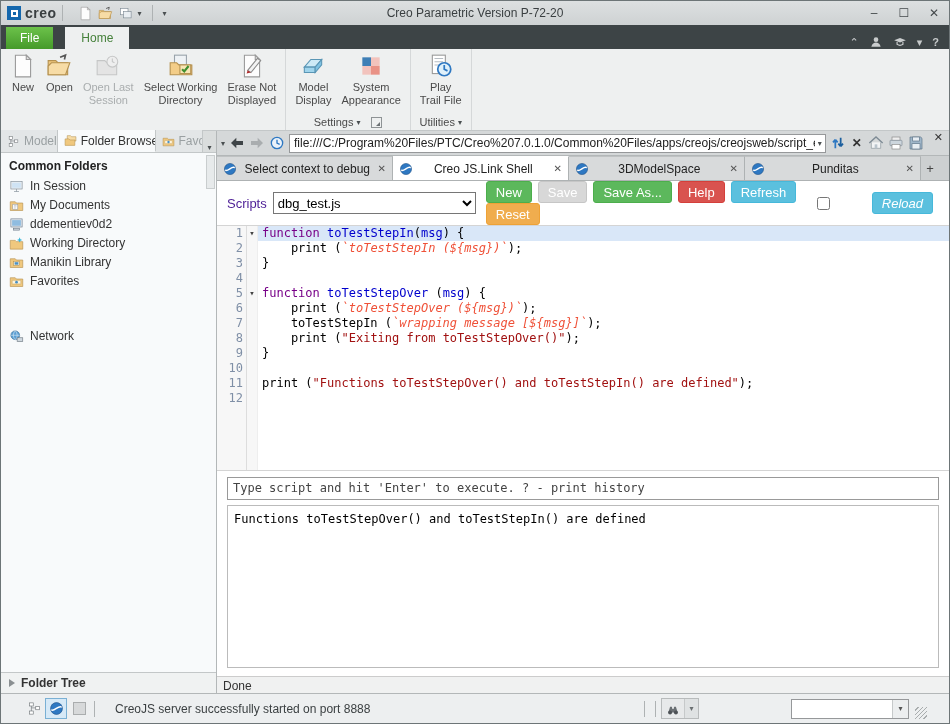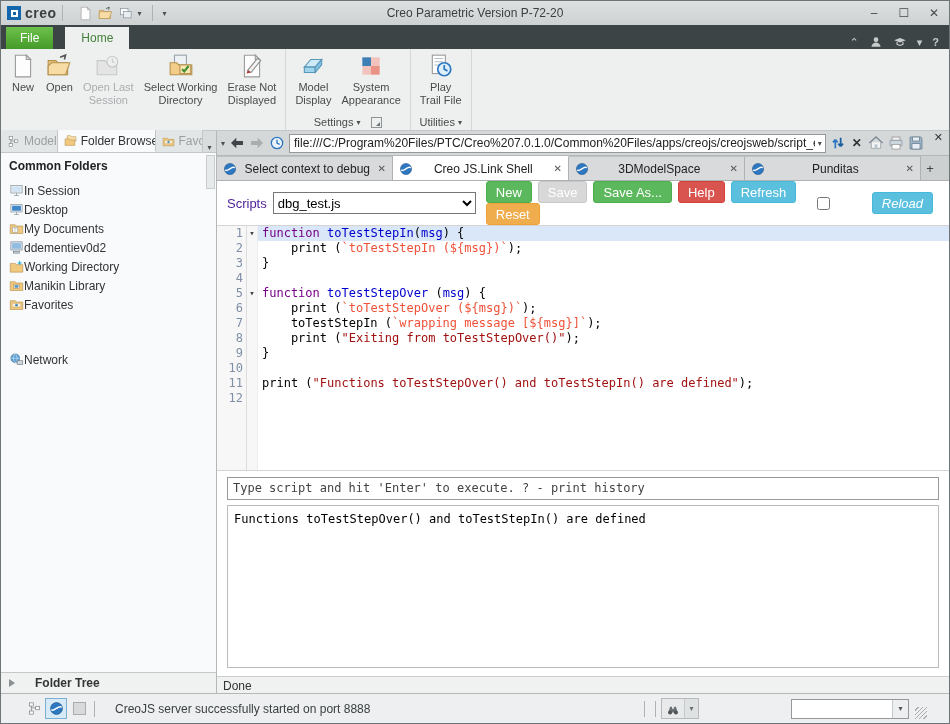--- a/index.html
+++ b/index.html
@@ -47,24 +47,24 @@
   
   .sidebar { width:216px; flex:0 0 216px; display:flex; flex-direction:column; border-right:1px solid #b3b7b8; background:#f8fafb; }
   .side-tabs { height:22px; flex:0 0 22px; display:flex; background:#dadddd; border-bottom:1px solid #c3c7c8; align-items:flex-end; }
   .side-tab { height:22px; display:flex; align-items:center; gap:4px; padding:0 6px; font-size:12px; border-right:1px solid #c3c7c8; overflow:hidden; white-space:nowrap; cursor:pointer; background:#e3e6e7; color:#9aa0a2; }
   .side-tab .icon { width:13px; height:13px; flex:0 0 13px; }
   .side-tab.active { background:#f8fafb; color:#333; border-bottom:1px solid #f8fafb; }
   .side-tab-overflow { margin-left:auto; width:14px; text-align:center; font-size:8px; color:#4a4f51; cursor:pointer; }
   .side-body { flex:1; position:relative; padding:6px 0 0 8px; overflow:hidden; }
   .side-scroll { position:absolute; top:2px; right:1px; width:9px; height:34px; background:#e7eaeb; border:1px solid #c9cdce; cursor:pointer; }
   .side-heading { font-weight:bold; font-size:12px; color:#222; margin-bottom:6px; }
-  .side-item { display:flex; align-items:flex-end; gap:0; height:19px; font-size:12px; color:#333; cursor:pointer; }
+  .side-item { display:flex; align-items:flex-start; gap:6px; height:19px; font-size:12px; color:#333; cursor:pointer; }
   .side-item .icon { width:15px; height:15px; flex:0 0 15px; }
   .side-item.gap { margin-top:36px; }
-  .folder-tree-bar { flex:0 0 21px; border-top:1px solid #c3c7c8; background:#f0f2f2; display:flex; align-items:center; gap:20px; padding-left:8px; font-weight:bold; font-size:12px; color:#333; cursor:pointer; }
+  .folder-tree-bar { flex:0 0 21px; border-top:1px solid #c3c7c8; background:#f0f2f2; display:flex; align-items:center; gap:6px; padding-left:8px; font-weight:bold; font-size:12px; color:#333; cursor:pointer; }
   .tri-right { width:0; height:0; border-top:4px solid transparent; border-bottom:4px solid transparent; border-left:6px solid #8a8f91; }
 
   
   .browser { flex:1; display:flex; flex-direction:column; min-width:0; background:#fff; }
   .navbar { height:25px; flex:0 0 25px; background:#d5d8d9; border-bottom:1px solid #b3b7b8; display:flex; align-items:center; gap:4px; padding:0 4px; }
   .navbar .icon { width:16px; height:16px; cursor:pointer; }
   .addr { flex:1; height:19px; background:#fff; border:1px solid #96989a; display:flex; align-items:center; padding-left:4px; }
   .addr input { flex:1; border:none; outline:none; font-size:12px; color:#222; font-family:"Liberation Sans",sans-serif; background:transparent; }
   .addr .drop { padding:0 3px; cursor:pointer; }
   .nav-x { font-size:12px; font-weight:bold; color:#333; cursor:pointer; padding:0 2px; }
@@ -96,21 +96,21 @@
   .ed-line { display:flex; height:15px; line-height:15px; }
   .gutter { flex:0 0 30px; text-align:right; padding-right:3px; color:#7f8fa6; background:#f7f7f7; border-right:1px solid #ddd; }
   .foldcol { flex:0 0 11px; background:#f7f7f7; border-right:1px solid #eee; color:#444; font-size:9px; text-align:center; cursor:pointer; }
   .ed-code { flex:1; white-space:pre; padding-left:4px; color:#000; }
   .ed-line.active .ed-code { background:#d9e7f8; }
   .ed-fill { flex:1; display:flex; }
   .ed-fill .gutter, .ed-fill .foldcol { height:100%; }
   .tok-k { color:#770088; }
   .tok-d { color:#0000cc; }
   .tok-s1 { color:#a11111; }
-  .tok-s2 { color:#ef5138; }
+  .tok-s2 { color:#ef5138;font-style:italic; }
 
   .run-row { flex:0 0 34px; display:flex; align-items:center; padding:0 10px; }
   .cmd-input { flex:1; height:23px; border:1px solid #999; padding:0 5px; font-family:"DejaVu Sans Mono","Liberation Mono",monospace; font-size:12px; color:#222; outline:none; }
   .cmd-input::placeholder { color:#444; opacity:1; }
   .output-wrap { flex:1; padding:0 10px 8px; min-height:0; }
   .output { height:100%; border:1px solid #bbb; font-family:"DejaVu Sans Mono","Liberation Mono",monospace; font-size:12px; color:#000; padding:6px; overflow:auto; }
   .done-bar { flex:0 0 17px; background:#f0f1f1; border-top:1px solid #ccc; display:flex; align-items:flex-end; padding-left:6px; font-size:12px; color:#333; }
 
   
   .statusbar { flex:0 0 30px; background:#edeff0; border-top:1px solid #b3b7b8; display:flex; align-items:center; padding:0 22px; }
@@ -355,30 +355,20 @@
                   <rect x="3" y="4" width="18" height="12" fill="#e9eef2" stroke="#7d8a94"></rect>
                   <rect x="5" y="6" width="14" height="8" fill="#cfe3f4"></rect>
                   <path d="M8 20h8M12 16v4" stroke="#7d8a94"></path>
                 </svg>
               </span>
               <span>In Session</span>
             </div>
             <div class="side-item">
               <span class="icon">
                 <svg viewBox="0 0 24 24">
-                  <rect x="3" y="4" width="18" height="12" fill="#e9eef2" stroke="#7d8a94"></rect>
-                  <rect x="5" y="6" width="14" height="8" fill="#3f87c9"></rect>
-                  <path d="M8 20h8M12 16v4" stroke="#7d8a94"></path>
-                </svg>
-              </span>
-              <span>Desktop</span>
-            </div>
-            <div class="side-item">
-              <span class="icon">
-                <svg viewBox="0 0 24 24">
                   <path d="M2 6h8l2 2h10v12H2z" fill="#f0c87e" stroke="#b5914f"></path>
                   <rect x="6" y="10" width="8" height="8" fill="#fff" stroke="#9aa0a5"></rect>
                   <path d="M8 12h4M8 14h4M8 16h3" stroke="#b5bcc2"></path>
                 </svg>
               </span>
               <span>My Documents</span>
             </div>
             <div class="side-item">
               <span class="icon">
                 <svg viewBox="0 0 24 24">

